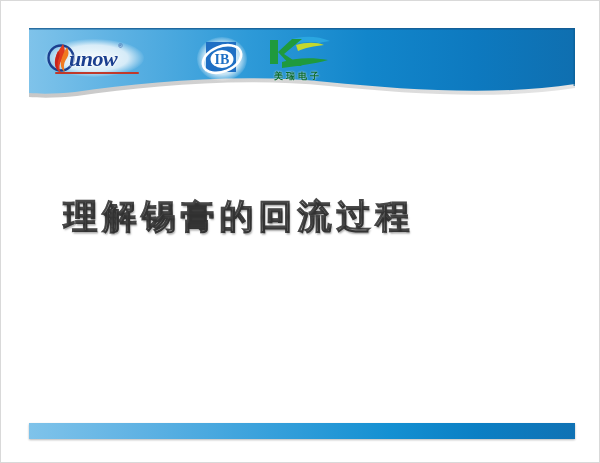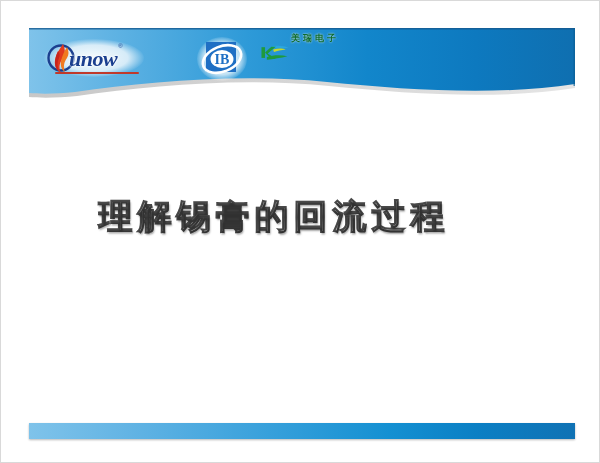--- a/index.html
+++ b/index.html
@@ -113,42 +113,41 @@
     border-radius: 50%;
   }
 
   
   .logo-meirui {
     position: relative;
     width: 82px;
     height: 50px;
     flex: 0 0 82px;
     display: flex;
-    flex-direction: row;
-    align-items: flex-start;
+    flex-direction: column;
+    align-items: center;
   }
   .logo-meirui .cn {
     font-family: "Liberation Serif", serif;
     font-size: 9px;
     font-weight: bold;
     color: #0c6b2f;
     letter-spacing: 3px;
     margin-top: -2px;
     text-shadow: 0 0 2px rgba(255,255,255,.9);
     white-space: nowrap;
   }
 
   
   #title-block {
     position: absolute;
     left: 0;
     top: 196px;
     width: 476px;
     text-align: center;
-    padding-left: 35px;
   }
   #slide-title {
     display: inline-block;
     font-family: "DejaVu Sans", sans-serif;
     font-size: 34px;
     font-weight: bold;
     letter-spacing: 5px;
     line-height: 1.15;
     background: linear-gradient(180deg,
         #f4f4f4 0%,

